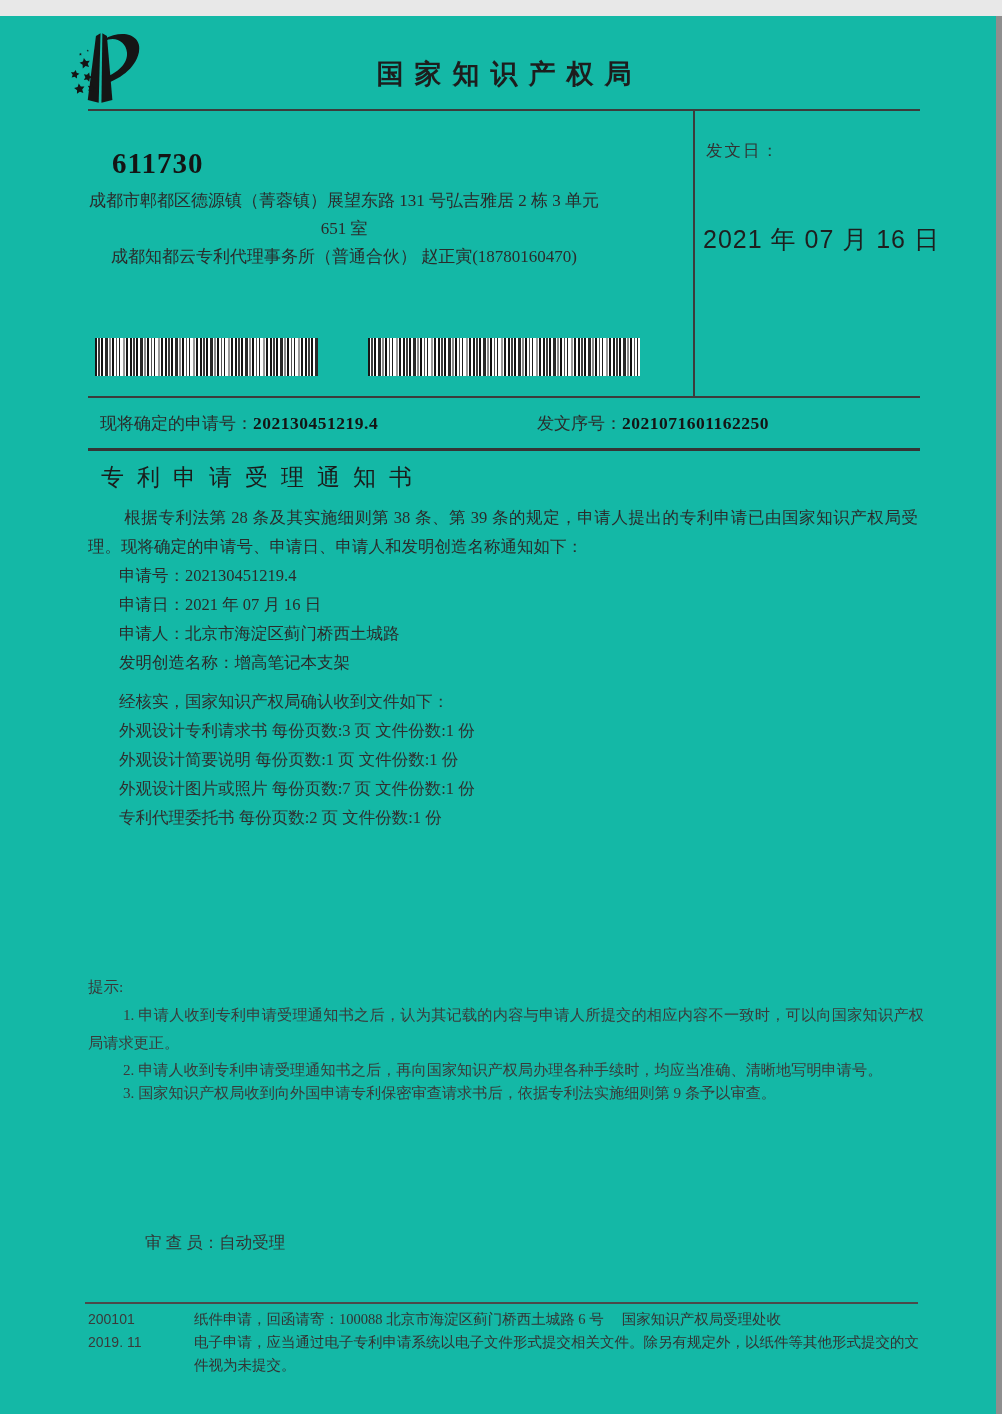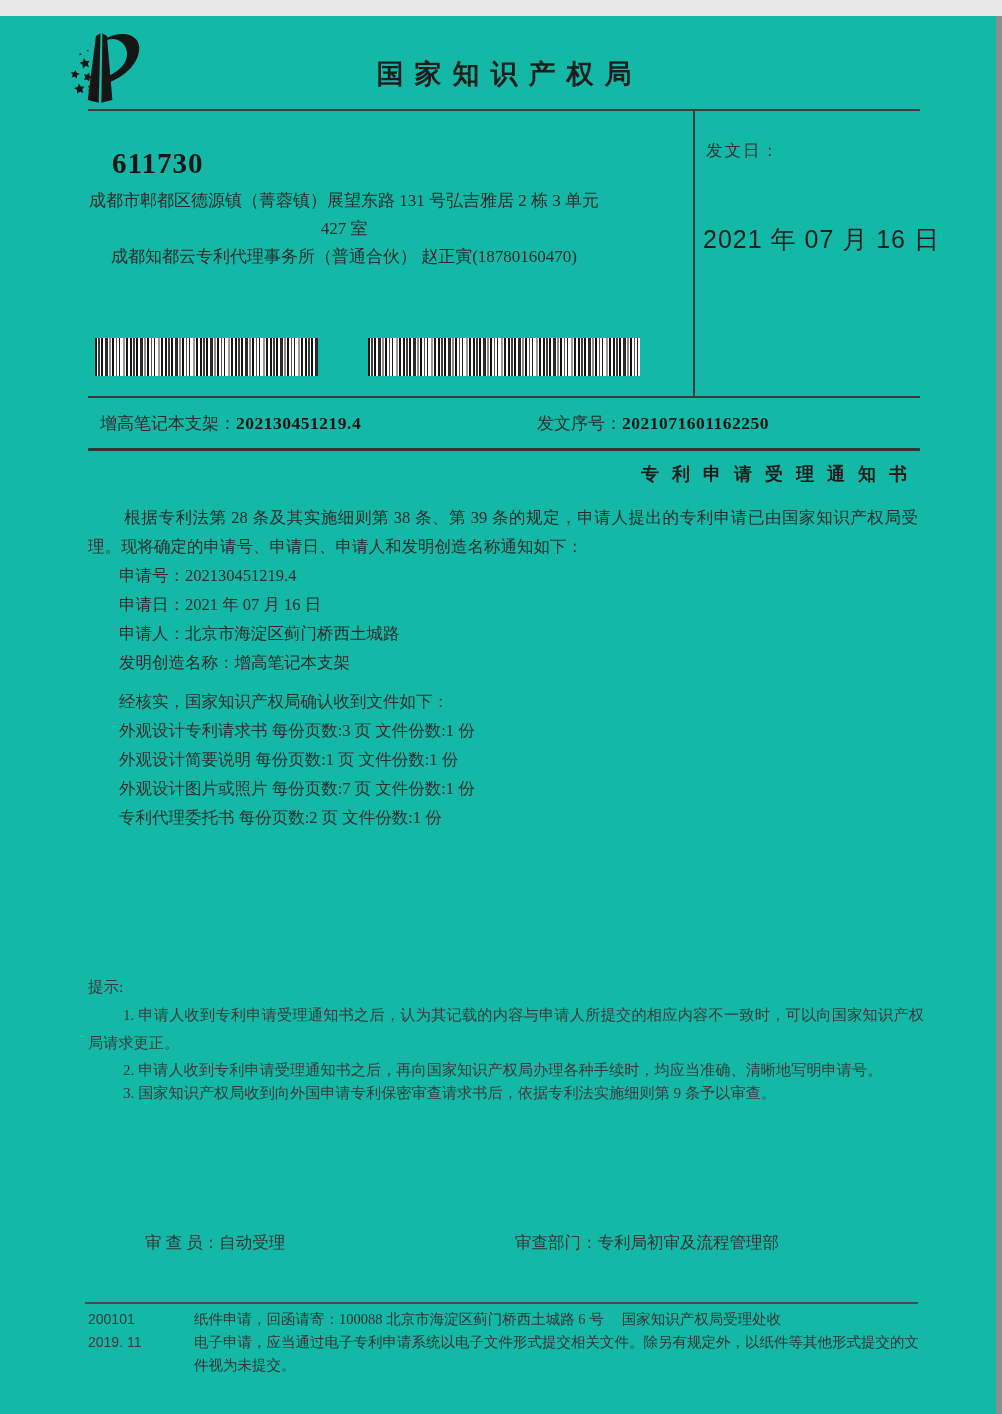--- a/index.html
+++ b/index.html
@@ -30,22 +30,22 @@
       #111 6px 8px,#fff 8px 10px,#2a2a2a 10px 13px,#fff 13px 14px,
       #8a8a8a 14px 16px,#fff 16px 17px,#101010 17px 19px,#fff 19px 21px,
       #555 21px 22px,#fff 22px 24px,#1d1d1d 24px 25px,#fff 25px 28px,
       #999 28px 30px,#fff 30px 31px,#181818 31px 33px,#fff 33px 35px);
   }
   
   .numrow{position:absolute;top:396px;font-size:17px;color:#2b2b2b;}
   .numrow b{font-size:17.5px;color:#141414;letter-spacing:0.5px;}
   
   .notice-title{
-    position:absolute;left:88px;top:446px;width:832px;text-align:right;
-    font-size:18px;font-weight:bold;letter-spacing:13px;text-indent:13px;color:#1b1b1b;
+    position:absolute;left:88px;top:446px;width:832px;text-align:left;
+    font-size:23px;font-weight:normal;letter-spacing:13px;text-indent:13px;color:#1b1b1b;
   }
   .para{
     position:absolute;left:88px;width:830px;font-size:16.5px;line-height:29px;
     text-align:justify;text-indent:2.2em;color:#2b2b2b;
   }
   .fieldlist{position:absolute;left:119px;top:545px;font-size:16.5px;line-height:29px;color:#2b2b2b;}
   .recvlist{position:absolute;left:119px;top:671px;font-size:16.5px;line-height:29px;color:#2f2f2f;}
   
   .tips-label{position:absolute;left:88px;top:961px;font-size:15.5px;color:#383838;text-align:center;}
   .tip{
@@ -87,35 +87,35 @@
       <use href="#st" transform="translate(30,27) scale(1.3)" fill="#151515"></use>
     </svg>
   </div>
   <div class="agency-title">国家知识产权局</div>
 
   <div class="hline" style="left:88px;top:93px;width:832px;height:2px;"></div>
 
   <div class="zipcode">611730</div>
   <div class="mail-lines">
     <div style="white-space:nowrap;">成都市郫都区德源镇（菁蓉镇）展望东路 131 号弘吉雅居 2 栋 3 单元</div>
-    <div>427 室</div>
+    <div>651 室</div>
     <div style="white-space:nowrap;">成都知都云专利代理事务所（普通合伙）  赵正寅(18780160470)</div>
   </div>
 
   <div class="vdivider"></div>
   <div class="dispatch-label">发文日：</div>
   <div class="dispatch-date">2021 年 07 月 16 日</div>
 
   <div class="barcode" style="left:95px;width:223px;"></div>
   <div class="barcode" style="left:368px;width:272px;"></div>
 
   <div class="hline" style="left:88px;top:380px;width:832px;height:2px;"></div>
 
   <div class="numrow" style="left:100px;">
-    <span>增高笔记本支架：</span><b>202130451219.4</b>
+    <span>现将确定的申请号：</span><b>202130451219.4</b>
   </div>
   <div class="numrow" style="left:537px;">
     <span>发文序号：</span><b>2021071601162250</b>
   </div>
 
   <div class="hline" style="left:88px;top:432px;width:832px;height:3px;background:#353535;"></div>
 
   <div class="notice-title">专利申请受理通知书</div>
 
   <div class="para" style="top:487px;">根据专利法第 28 条及其实施细则第 38 条、第 39 条的规定，申请人提出的专利申请已由国家知识产权局受理。现将确定的申请号、申请日、申请人和发明创造名称通知如下：</div>
@@ -136,23 +136,20 @@
   </div>
 
   <div class="tips-label">提示:</div>
   <div class="tip" style="top:985px;">1. 申请人收到专利申请受理通知书之后，认为其记载的内容与申请人所提交的相应内容不一致时，可以向国家知识产权局请求更正。</div>
   <div class="tip" style="top:1040px;">2. 申请人收到专利申请受理通知书之后，再向国家知识产权局办理各种手续时，均应当准确、清晰地写明申请号。</div>
   <div class="tip" style="top:1063px;">3. 国家知识产权局收到向外国申请专利保密审查请求书后，依据专利法实施细则第 9 条予以审查。</div>
 
   <div class="signoff" style="left:145px;">
     <span>审 查 员：</span><span>自动受理</span>
   </div>
-  <div class="signoff" style="left:515px;">
-    <span>审查部门：</span><span>专利局初审及流程管理部</span>
-  </div>
 
   <div class="hline" style="left:85px;top:1286px;width:833px;height:2px;background:#4a4a4a;"></div>
 
   <div class="footer">
     <div class="code">200101</div>
     <div>纸件申请，回函请寄：100088  北京市海淀区蓟门桥西土城路 6 号　 国家知识产权局受理处收</div>
     <div class="code">2019. 11</div>
     <div>电子申请，应当通过电子专利申请系统以电子文件形式提交相关文件。除另有规定外，以纸件等其他形式提交的文件视为未提交。</div>
   </div>
 

